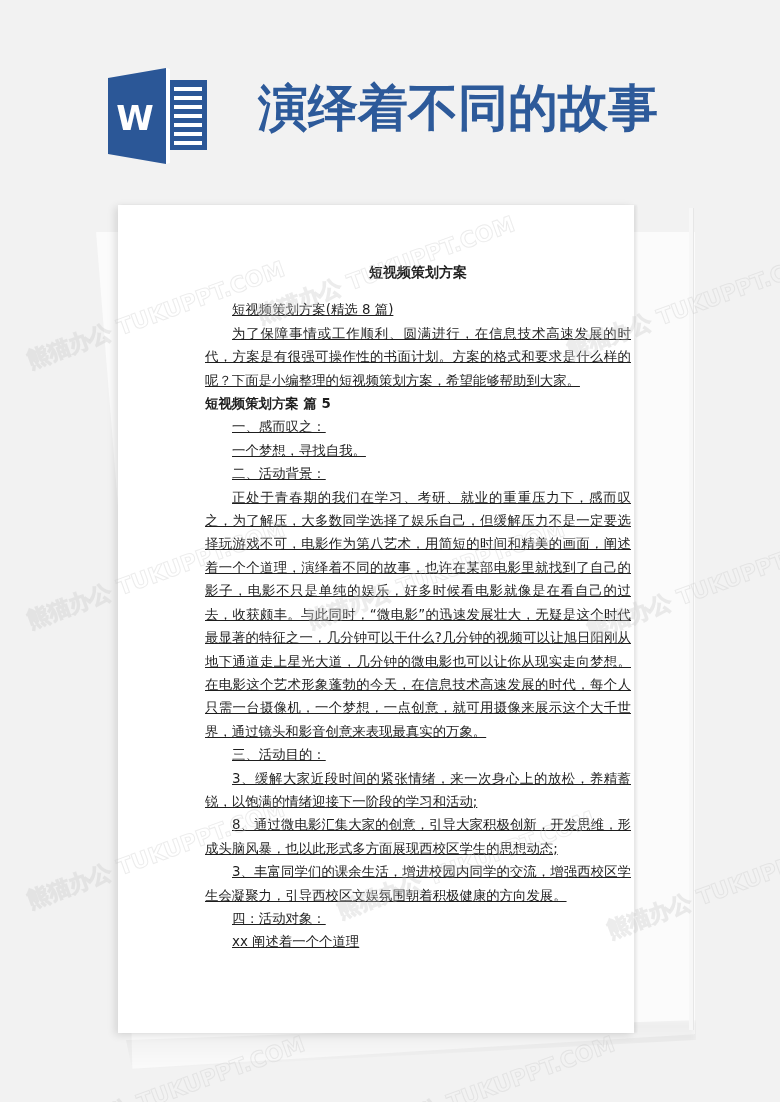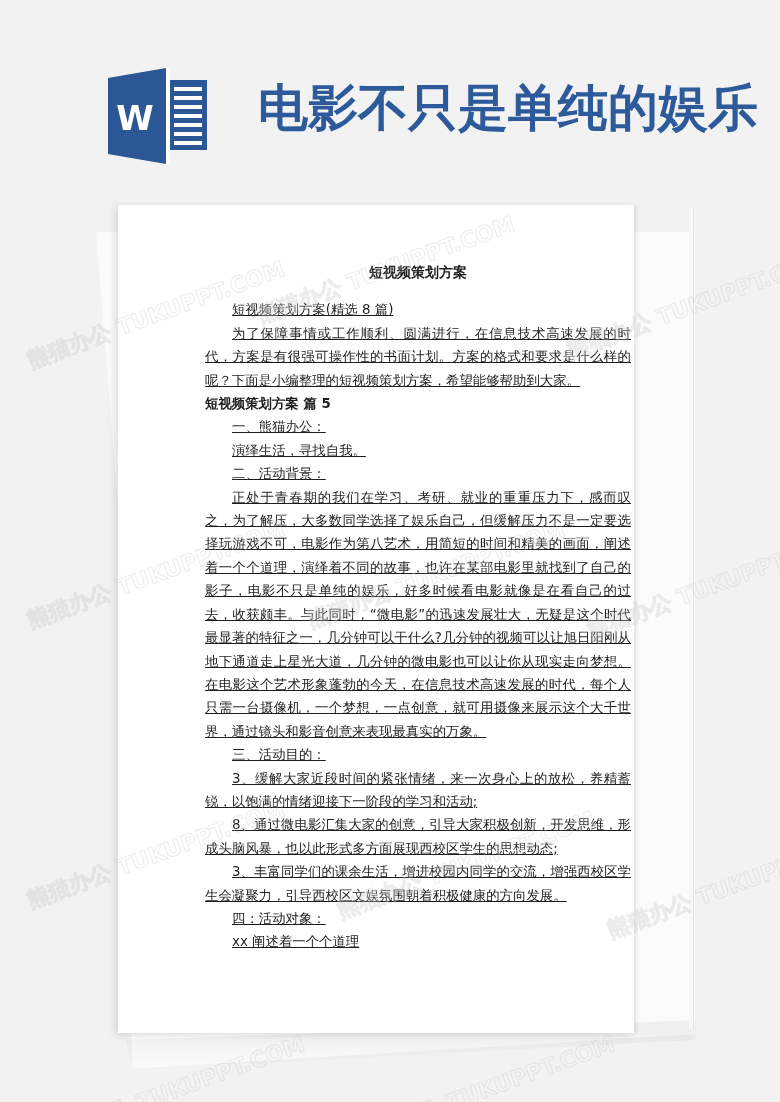--- a/index.html
+++ b/index.html
@@ -68,36 +68,36 @@
       <rect x="66" y="37" width="28" height="4"></rect>
       <rect x="66" y="46" width="28" height="4"></rect>
       <rect x="66" y="55" width="28" height="4"></rect>
       <rect x="66" y="64" width="28" height="4"></rect>
       <rect x="66" y="73" width="28" height="4"></rect>
     </g>
     <polygon points="0,10 58,0 58,96 0,86" fill="#2b5797"></polygon>
     <polygon points="58,0 62,1 62,95 58,96" fill="#ffffff"></polygon>
     <text x="27" y="62" font-family="DejaVu Sans, sans-serif" font-weight="bold" font-size="34" fill="#ffffff" text-anchor="middle">W</text>
   </svg>
-  <div class="banner-title">电影不只是单纯的娱乐</div>
+  <div class="banner-title">演绎着不同的故事</div>
 </div>
 
 <div class="back-sheet"></div>
 <div class="back-shadow"></div>
 <div class="page-edge"></div>
 
 <div class="page">
   <div class="doc">
     <div class="doc-title">短视频策划方案</div>
     <div id="paras">
         <p class="p indent">短视频策划方案(精选 8 篇)</p>
         <p class="p indent">为了保障事情或工作顺利、圆满进行，在信息技术高速发展的时代，方案是有很强可操作性的书面计划。方案的格式和要求是什么样的呢？下面是小编整理的短视频策划方案，希望能够帮助到大家。</p>
         <p class="p bold">短视频策划方案 篇 5</p>
-        <p class="p indent">一、熊猫办公：</p>
-        <p class="p indent">演绎生活，寻找自我。</p>
+        <p class="p indent">一、感而叹之：</p>
+        <p class="p indent">一个梦想，寻找自我。</p>
         <p class="p indent">二、活动背景：</p>
         <p class="p indent">正处于青春期的我们在学习、考研、就业的重重压力下，感而叹之，为了解压，大多数同学选择了娱乐自己，但缓解压力不是一定要选择玩游戏不可，电影作为第八艺术，用简短的时间和精美的画面，阐述着一个个道理，演绎着不同的故事，也许在某部电影里就找到了自己的影子，电影不只是单纯的娱乐，好多时候看电影就像是在看自己的过去，收获颇丰。与此同时，“微电影”的迅速发展壮大，无疑是这个时代最显著的特征之一，几分钟可以干什么?几分钟的视频可以让旭日阳刚从地下通道走上星光大道，几分钟的微电影也可以让你从现实走向梦想。在电影这个艺术形象蓬勃的今天，在信息技术高速发展的时代，每个人只需一台摄像机，一个梦想，一点创意，就可用摄像来展示这个大千世界，通过镜头和影音创意来表现最真实的万象。</p>
         <p class="p indent">三、活动目的：</p>
         <p class="p indent">3、缓解大家近段时间的紧张情绪，来一次身心上的放松，养精蓄锐，以饱满的情绪迎接下一阶段的学习和活动;</p>
         <p class="p indent">8、通过微电影汇集大家的创意，引导大家积极创新，开发思维，形成头脑风暴，也以此形式多方面展现西校区学生的思想动态;</p>
         <p class="p indent">3、丰富同学们的课余生活，增进校园内同学的交流，增强西校区学生会凝聚力，引导西校区文娱氛围朝着积极健康的方向发展。</p>
         <p class="p indent">四：活动对象：</p>
         <p class="p indent">xx 阐述着一个个道理</p>
       </div>
   </div>

